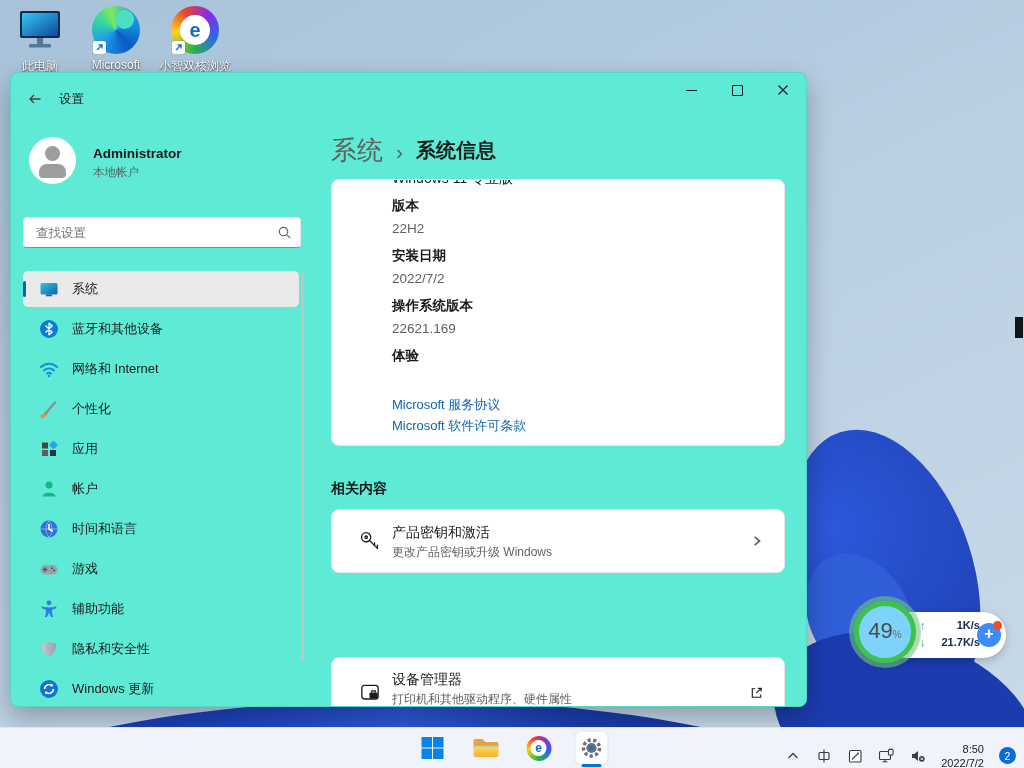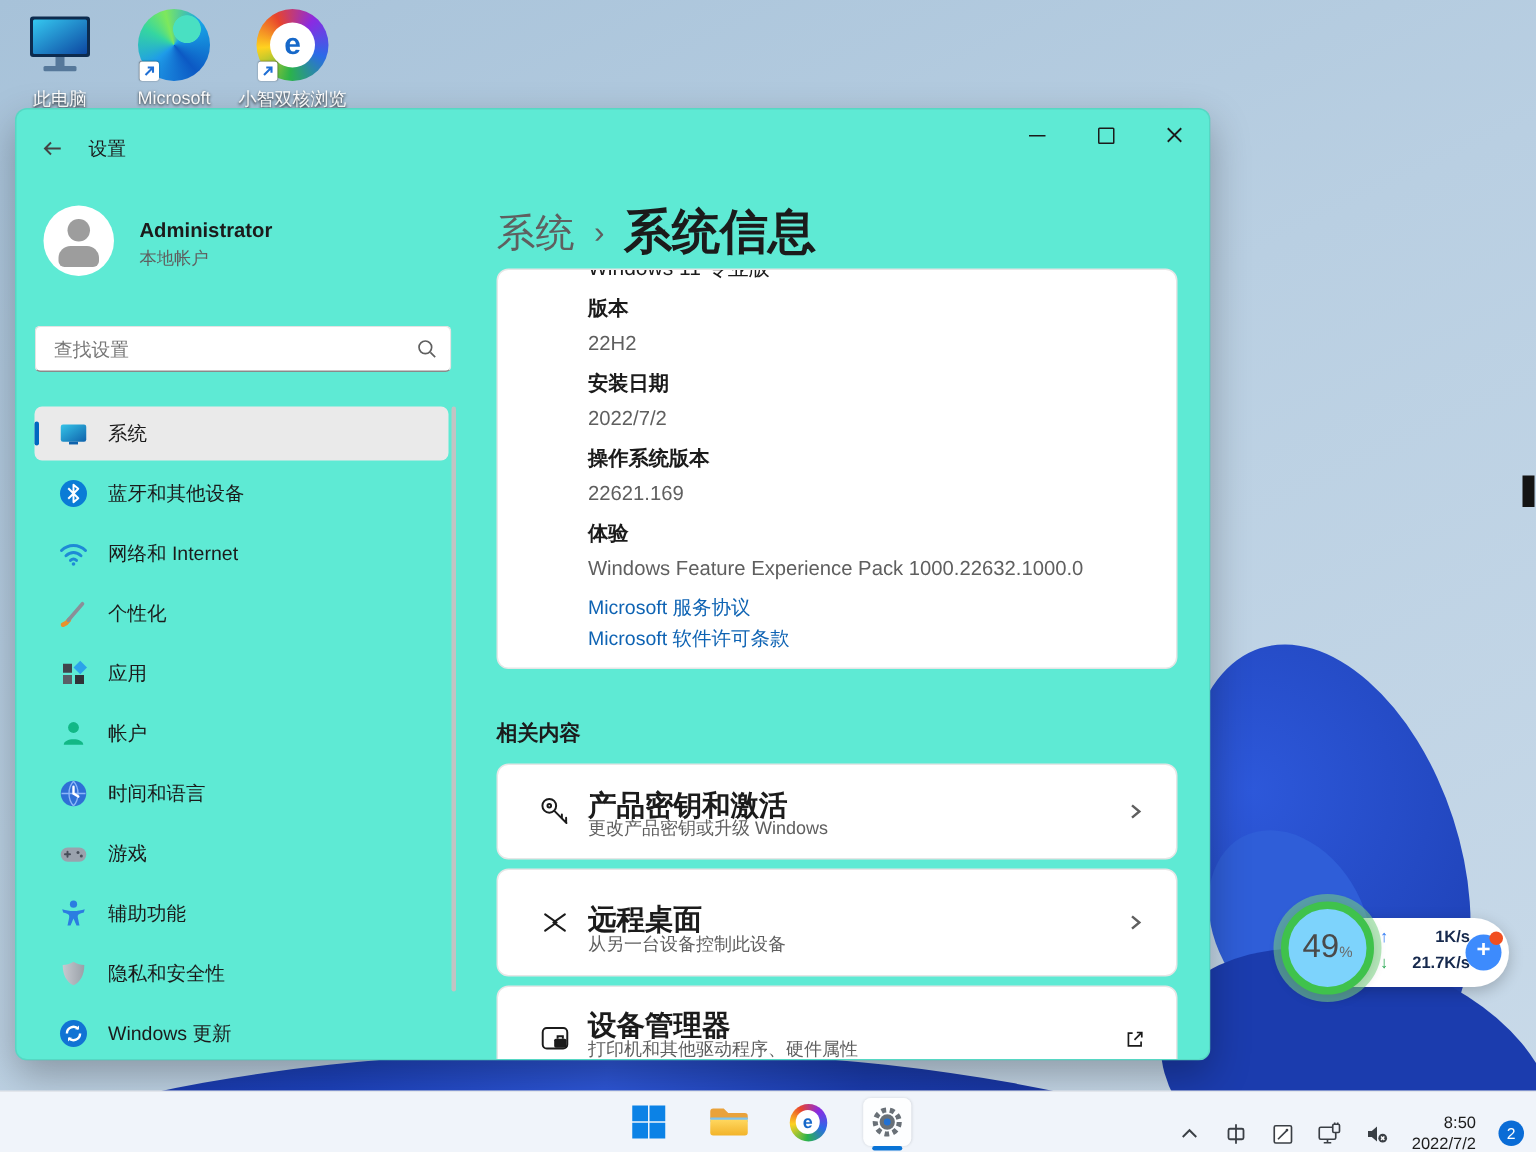--- a/index.html
+++ b/index.html
@@ -55,32 +55,32 @@
   .nav-item{position:relative;height:36px;margin-bottom:4px;border-radius:5px;display:flex;align-items:center}
   .nav-item.selected{background:#eaeaea}
   .nav-item .accent{position:absolute;left:0;top:10px;width:3px;height:16px;border-radius:2px;background:#0067c0}
   .nicon{margin-left:16px;width:20px;height:20px}
   .nlabel{margin-left:13px;font-size:13px;color:#1b1b1b}
   .sscroll{position:absolute;left:290px;top:198px;width:3px;height:390px;border-radius:2px;background:#c3c3c3}
   
   .crumb{position:absolute;left:320px;top:60px;display:flex;align-items:center;gap:13px}
   .crumb .parent{font-size:26px;color:#5f5f5f}
   .crumb .sep{font-size:21px;color:#5f5f5f;padding-top:2px}
-  .crumb .current{font-size:32px;font-weight:600;color:#1b1b1b}
+  .crumb .current{font-size:20px;font-weight:600;color:#1b1b1b}
   .card{position:absolute;background:#fff;border:1px solid #e6e6e6;border-radius:8px}
   .about{left:320px;top:106px;width:452px;height:265px;overflow:hidden}
   .about .cut{position:absolute;left:60px;top:-10px;font-size:14px;color:#1b1b1b}
   .about .lab{position:absolute;left:60px;font-size:13.5px;font-weight:600;color:#1b1b1b}
   .about .val{position:absolute;left:60px;font-size:13.5px;color:#5f5f5f}
   .about .lnk{position:absolute;left:60px;font-size:13px;color:#0e63b3}
   .rhead{position:absolute;left:320px;top:407px;font-size:14px;font-weight:700;color:#1b1b1b}
   .rcard{left:320px;width:452px}
   .rc1{top:436px;height:62px}.rc2{top:506px;height:70px}.rc3{top:584px;height:70px}
   .rcard .ric{position:absolute;left:26px;top:50%;transform:translateY(-50%)}
-  .rcard .rt{position:absolute;left:60px;font-size:19px;font-weight:700;color:#1b1b1b}
+  .rcard .rt{position:absolute;left:60px;font-size:14px;font-weight:400;color:#1b1b1b}
   .rcard .rs{position:absolute;left:60px;font-size:12px;color:#5f5f5f}
   .rcard .ract{position:absolute;right:20px;top:50%;transform:translateY(-50%)}
   .rc1 .rt{top:14px}.rc1 .rs{top:34px}
   .rc2 .rt{top:20px}.rc2 .rs{top:41px}
   .rc3 .rt{top:13px}.rc3 .rs{top:33px}
   
   .netpill{position:absolute;left:878px;top:612px;width:128px;height:46px;background:#fff;
        border-radius:23px;box-shadow:0 3px 10px rgba(0,0,0,.22);z-index:3}
   .netrow{position:absolute;left:42px;width:60px;display:flex;justify-content:space-between;align-items:center;
        font-size:11px;font-weight:bold;color:#16294d}
@@ -328,52 +328,36 @@
 
   <div class="card about">
     <span class="cut">Windows 11 专业版</span>
     <span class="lab" style="top:17px">版本</span>
     <span class="val" style="top:41px">22H2</span>
     <span class="lab" style="top:67px">安装日期</span>
     <span class="val" style="top:91px">2022/7/2</span>
     <span class="lab" style="top:117px">操作系统版本</span>
     <span class="val" style="top:141px">22621.169</span>
     <span class="lab" style="top:167px">体验</span>
-    <span class="val" style="top:191px">Windows Feature Experience Pack 1000.22632.1000.0</span>
     <span class="lnk" style="top:216px">Microsoft 服务协议</span>
     <span class="lnk" style="top:237px">Microsoft 软件许可条款</span>
   </div>
 
   <div class="rhead">相关内容</div>
 
   <div class="card rcard rc1">
     <span class="ric">
         <svg width="24" height="24" viewBox="0 0 22 22" fill="none" stroke="#1b1b1b" stroke-width="1.2" stroke-linecap="round">
           <circle cx="7.5" cy="7.5" r="4.2"></circle>
           <circle cx="7.5" cy="7.5" r="1.1"></circle>
           <path d="M10.6 10.6 L18 18 M17.8 17.8 L17.8 14.8 M15.2 15.2 L15.2 12.8"></path>
         </svg>
       </span>
     <span class="rt">产品密钥和激活</span>
     <span class="rs">更改产品密钥或升级 Windows</span>
-    <span class="ract">
-        <svg width="14" height="14" viewBox="0 0 12 12" fill="none" stroke="#5f5f5f" stroke-width="1.4">
-          <path d="M4 2.5 L8.2 6 L4 9.5"></path>
-        </svg>
-      </span>
-  </div>
-  <div class="card rcard rc2">
-    <span class="ric">
-        <svg width="24" height="24" viewBox="0 0 22 22" fill="none" stroke="#1b1b1b" stroke-width="1.3" stroke-linecap="round" stroke-linejoin="round">
-          <path d="M5 6 L12 11 L5 16"></path>
-          <path d="M17 6 L10 11 L17 16"></path>
-        </svg>
-      </span>
-    <span class="rt">远程桌面</span>
-    <span class="rs">从另一台设备控制此设备</span>
     <span class="ract">
         <svg width="14" height="14" viewBox="0 0 12 12" fill="none" stroke="#5f5f5f" stroke-width="1.4">
           <path d="M4 2.5 L8.2 6 L4 9.5"></path>
         </svg>
       </span>
   </div>
   <div class="card rcard rc3">
     <span class="ric">
         <svg width="24" height="24" viewBox="0 0 22 22" fill="none" stroke="#1b1b1b" stroke-width="1.2">
           <rect x="3.5" y="4" width="15" height="12.5" rx="2.5"></rect>

